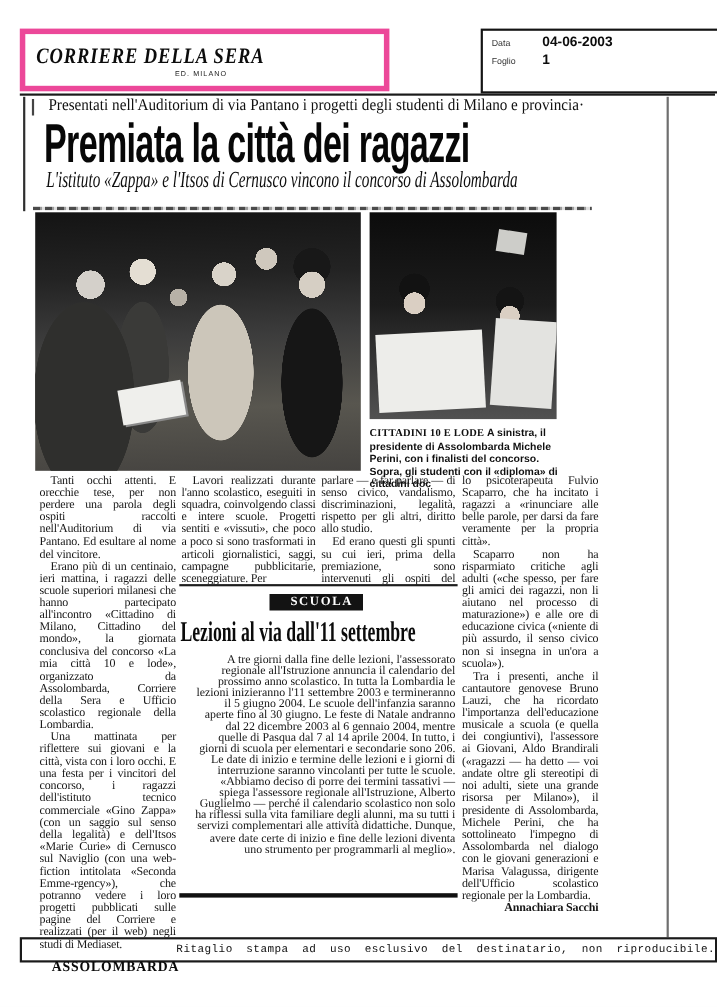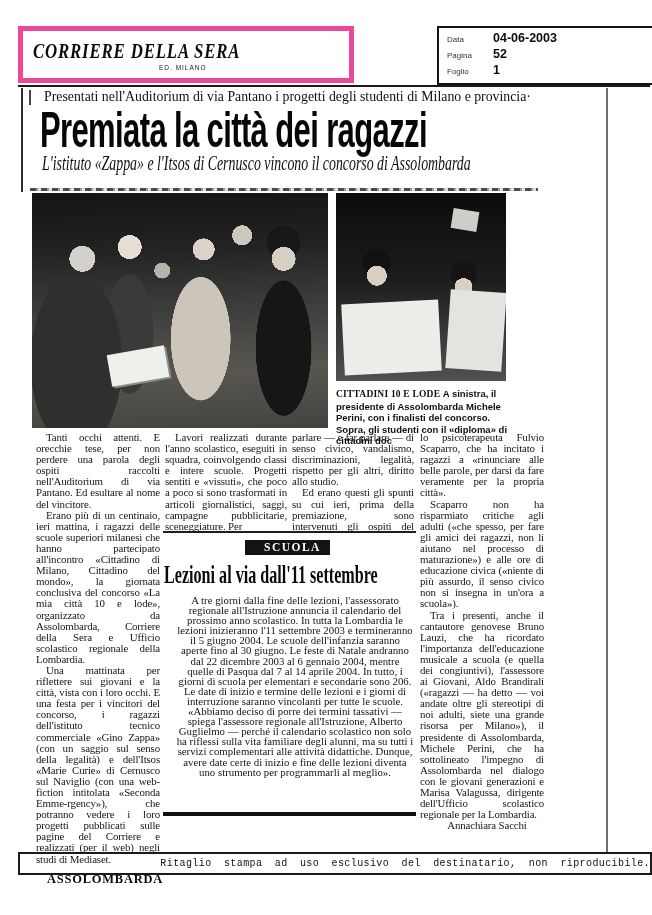--- a/index.html
+++ b/index.html
@@ -58,51 +58,47 @@
   .caption-lead{font-weight:bold;letter-spacing:.2px;font-family:Liberation Serif, serif;}
 
   
   .col{position:absolute;top:432px;font-size:10.9px;line-height:11.1px;letter-spacing:-.15px;text-align:justify;color:#161616;}
   .col p{margin:0;text-indent:10px;}
   .col p.cont{text-indent:0;}
   .col1{left:36px;width:124px;height:452px;}
   .col2{left:165px;width:122px;height:100px;overflow:hidden;}
   .col3{left:292px;width:122px;height:100px;overflow:hidden;}
   .col4{left:420px;width:124px;height:452px;}
-  .byline{font-weight:normal;text-align:center;margin-top:2px;text-indent:0;}
+  .byline{font-weight:bold;text-align:right;margin-top:2px;text-indent:0;}
 
   
   .box-article{position:absolute;left:163px;top:531px;width:253px;height:283px;border-top:2px solid #1d1d1d;}
   .box-badge{position:absolute;left:82px;top:7px;background:#131313;color:#ffffff;font-weight:bold;font-size:11.5px;letter-spacing:1.5px;padding:1px 9px 2px 19px;}
   .box-title{position:absolute;left:1px;top:27px;font-weight:bold;font-size:26px;white-space:nowrap;transform:scaleX(.62);transform-origin:left top;color:#0b0b0b;}
-  .box-body{position:absolute;left:13px;top:62px;width:238px;height:216px;overflow:hidden;font-size:10.8px;line-height:10.1px;color:#141414;text-align:center;}
+  .box-body{position:absolute;left:13px;top:62px;width:238px;height:216px;overflow:hidden;font-size:10.8px;line-height:10.1px;color:#141414;text-align:right;}
   .box-bottom-rule{position:absolute;left:0;bottom:0;width:100%;height:4px;background:#101010;}
 
   
   .footer-box{position:absolute;left:18px;top:852px;width:630px;height:19px;border:2px solid #1a1a1a;display:flex;align-items:center;justify-content:flex-end;}
   .footer-notice{font-family:"Liberation Mono",monospace;font-size:10px;word-spacing:6px;letter-spacing:.4px;color:#101010;white-space:nowrap;}
   .footer-brand{position:absolute;left:47px;top:871px;font-family:"Liberation Serif",serif;font-weight:bold;font-size:13px;letter-spacing:.8px;transform:scaleX(.96);transform-origin:left top;color:#0a0a0a;}
 </style>
 </head>
 <body>
 
 <div class="page">
 
   <div class="masthead-box">
     <div class="masthead-logo">CORRIERE DELLA SERA</div>
     <div class="edition">ED. MILANO</div>
   </div>
   <div class="meta-box">
     <div class="meta-row">
       <span class="meta-label">Data</span>
       <span class="meta-value">04-06-2003</span>
-    </div>
-    <div class="meta-row">
-      <span class="meta-label">Pagina</span>
-      <span class="meta-value">52</span>
     </div>
     <div class="meta-row">
       <span class="meta-label">Foglio</span>
       <span class="meta-value">1</span>
     </div>
   </div>
   <div class="header-rule"></div>
   <div class="left-edge-line"></div>
   <div class="left-tick"></div>
   <div class="right-edge-line"></div>

